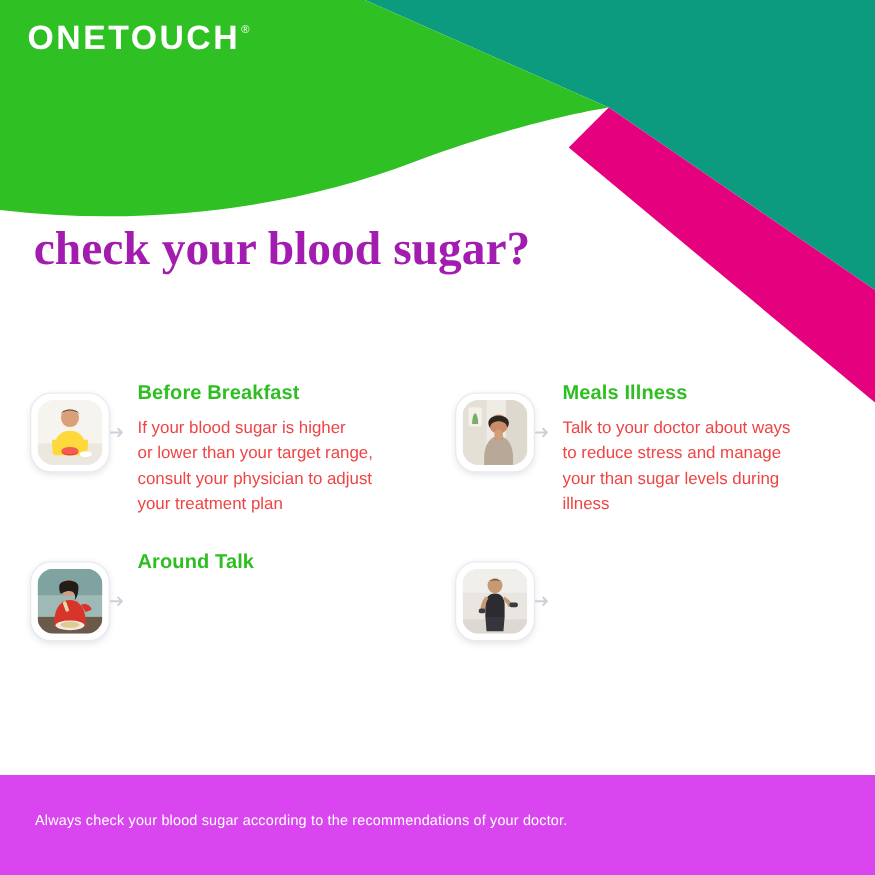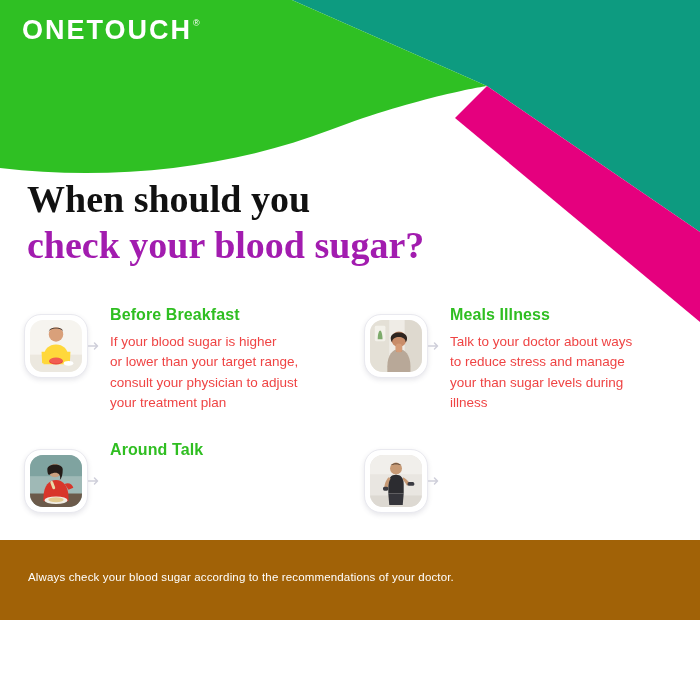--- a/index.html
+++ b/index.html
@@ -4,21 +4,21 @@
 <style>
   html,body{margin:0;padding:0;}
   body{
     width:700px;height:700px;
     font-family:"Liberation Sans", sans-serif;
     background:#ffffff;
     overflow:hidden;
   }
   #poster{
     position:relative;
-    width:700px;height:620px;
+    width:700px;height:700px;
     background:#ffffff;
     overflow:hidden;
   }
 
   
   .bg-layer{position:absolute;left:0;top:0;width:700px;height:700px;}
   .bg-svg{display:block;width:700px;height:700px;}
 
   
   .logo{
@@ -132,21 +132,21 @@
     line-height:1.52;
     margin:0;
     white-space:pre-line;
   }
 
   
   .footer{
     position:absolute;
     left:0;bottom:0;
     width:700px;height:80px;
-    background:#a16207;
+    background:#d946ef;
     z-index:6;
   }
   .footer-text{
     position:absolute;
     left:28px;top:31px;
     font-family:"Liberation Sans", sans-serif;
     font-size:11.5px;
     color:#ffffff;
     letter-spacing:.15px;
     line-height:1.2;
@@ -170,21 +170,20 @@
                C236,166 118,182 0,168 Z" fill="#2fc023"></path>
     </svg>
   </div>
 
   <div class="logo">
     <span class="logo-word">ONETOUCH</span>
     <span class="logo-reg">®</span>
   </div>
 
   <div class="headline">
-    <div class="headline-line headline-1">When should you</div>
     <div class="headline-line headline-2">check your blood sugar?</div>
   </div>
 
   <div class="grid">
 
     <div class="grid-row">
 
       <div class="card">
         <div class="thumb-wrap">
           <div class="thumb-frame">

